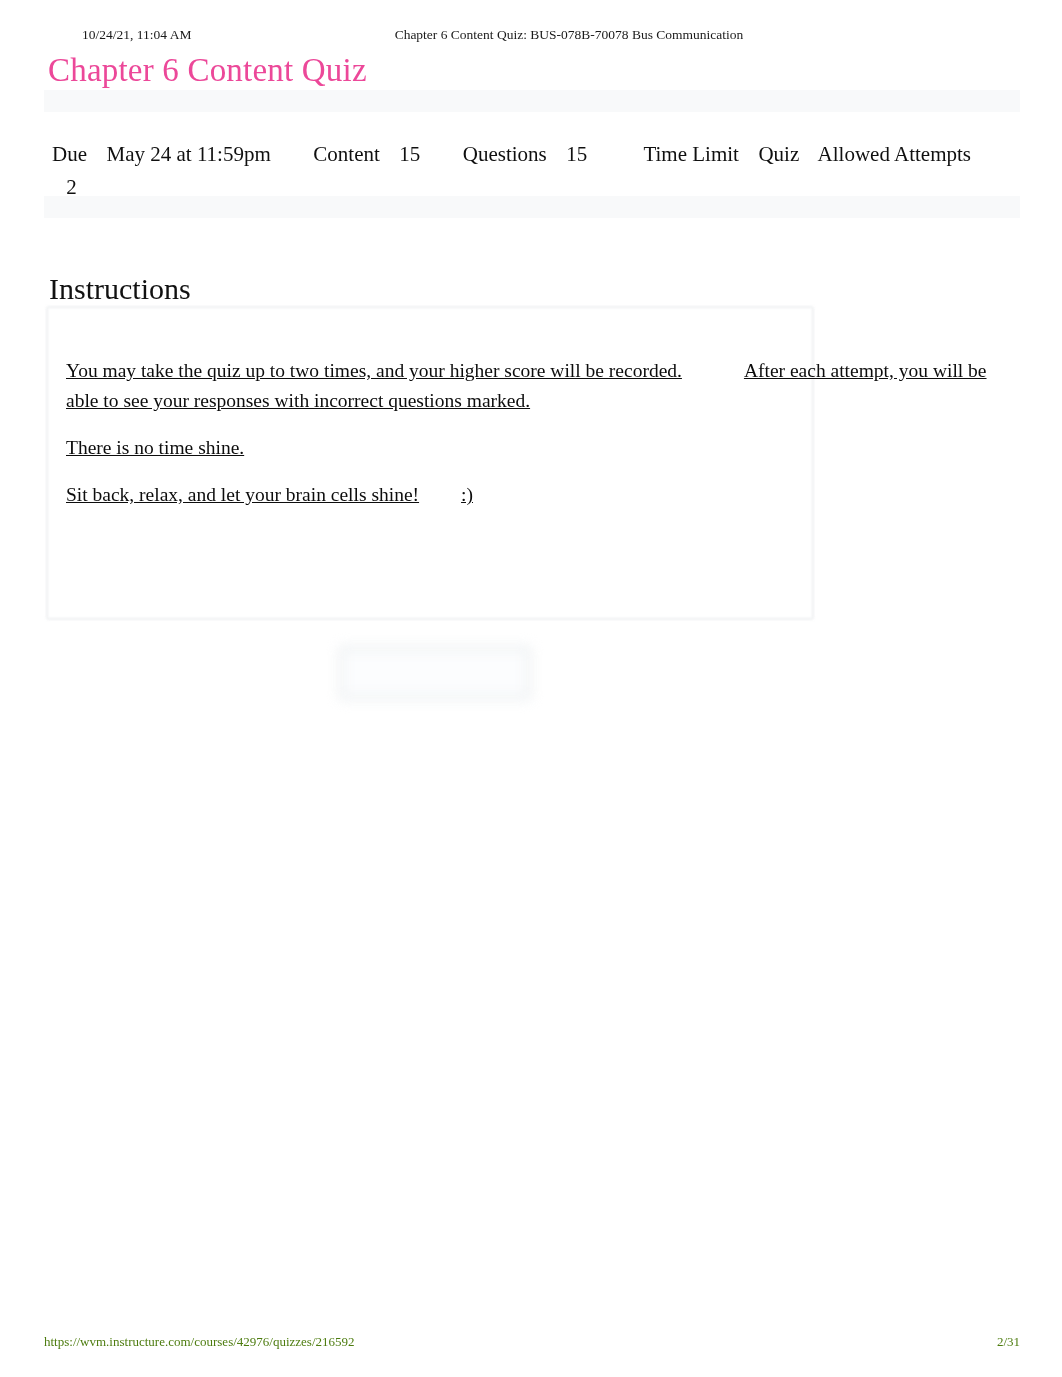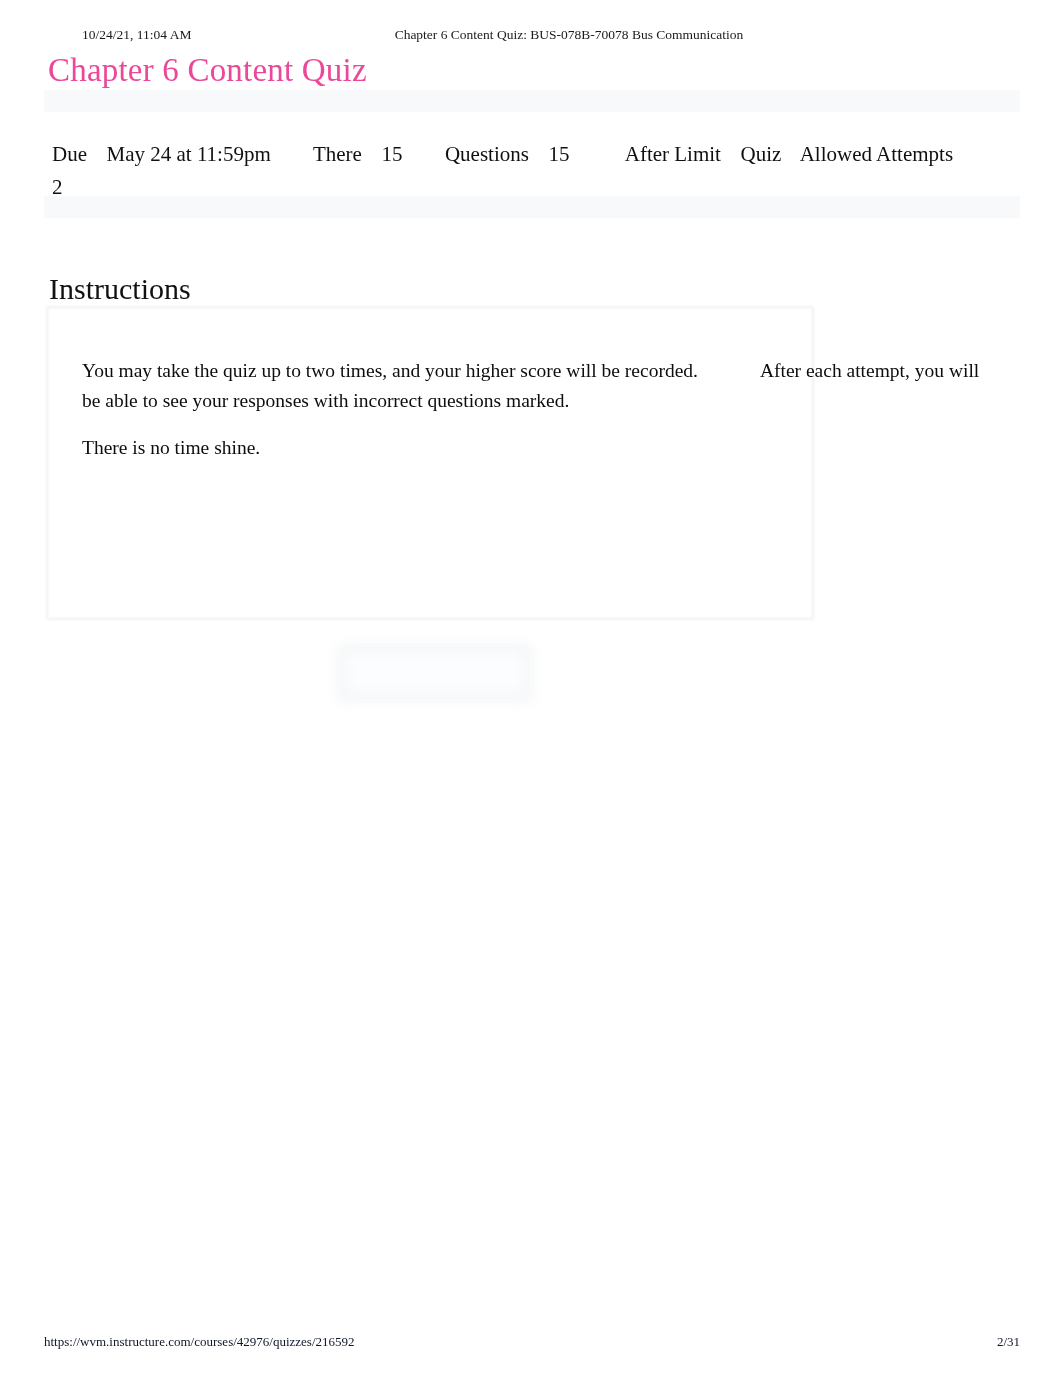--- a/index.html
+++ b/index.html
@@ -115,21 +115,22 @@
   .instructions-body {
     position: absolute;
     left: 66px;
     top: 356px;
     width: 930px;
     font-size: 19.5px;
     line-height: 30px;
     color: #0d0d0d;
   }
   .instructions-body p {
-    margin: 0 0 17px 16px;
+    margin: 0 0 17px 0;
+    text-decoration: underline;
   }
   .instructions-body p:last-child { margin-bottom: 0; }
   .inline-gap { display: inline-block; width: 62px; }
   .inline-gap-sm { display: inline-block; width: 42px; }
 
   
   .ghost-button {
     position: absolute;
     left: 338px;
     top: 645px;
@@ -157,21 +158,21 @@
 
   
   .print-footer {
     position: absolute;
     left: 0;
     top: 1332px;
     width: 1062px;
     height: 20px;
     font-size: 13px;
     line-height: 20px;
-    color: #0f172a;
+    color: #4d7c0f;
   }
   .print-footer .pf-url {
     position: absolute;
     left: 44px;
     top: 0;
     white-space: nowrap;
   }
   .print-footer .pf-page {
     position: absolute;
     right: 42px;
@@ -190,48 +191,51 @@
 <h1 class="page-title">Chapter 6 Content Quiz</h1>
 
 <div class="band band-top"></div>
 <div class="band band-bottom"></div>
 
 <div class="quiz-meta">
   <span class="m-label">Due</span>
   <span class="gap-s"></span>
   <span class="m-value">May 24 at 11:59pm</span>
   <span class="gap-m"></span>
-  <span class="m-label">There</span>
+  <span class="m-label">Content</span>
   <span class="gap-s"></span>
   <span class="m-value">15</span>
   <span class="gap-m"></span>
   <span class="m-label">Questions</span>
   <span class="gap-s"></span>
   <span class="m-value">15</span>
   <span class="gap-l"></span>
-  <span class="m-label">After Limit</span>
+  <span class="m-label">Time Limit</span>
   <span class="gap-s"></span>
   <span class="m-value">Quiz</span>
   <span class="gap-s"></span>
   <span class="m-label">Allowed Attempts</span>
   <span class="gap-s"></span>
   <span class="m-value">2</span>
 </div>
 
 <h2 class="instructions-heading">Instructions</h2>
 
 <div class="instructions-box"></div>
 
 <div class="instructions-body">
   <p>
     <span>You may take the quiz up to two times, and your higher score will be recorded.</span><span class="inline-gap"></span><span>After each attempt, you will be able to see your responses with incorrect questions marked.</span>
   </p>
   <p>
     <span>There is no time shine.</span>
   </p>
+  <p>
+    <span>Sit back, relax, and let your brain cells shine!</span><span class="inline-gap-sm"></span><span>:)</span>
+  </p>
 </div>
 
 <div class="ghost-button"></div>
 <div class="ghost-button-label"></div>
 
 <div class="print-footer">
   <span class="pf-url">https://wvm.instructure.com/courses/42976/quizzes/216592</span>
   <span class="pf-page">2/31</span>
 </div>
 

